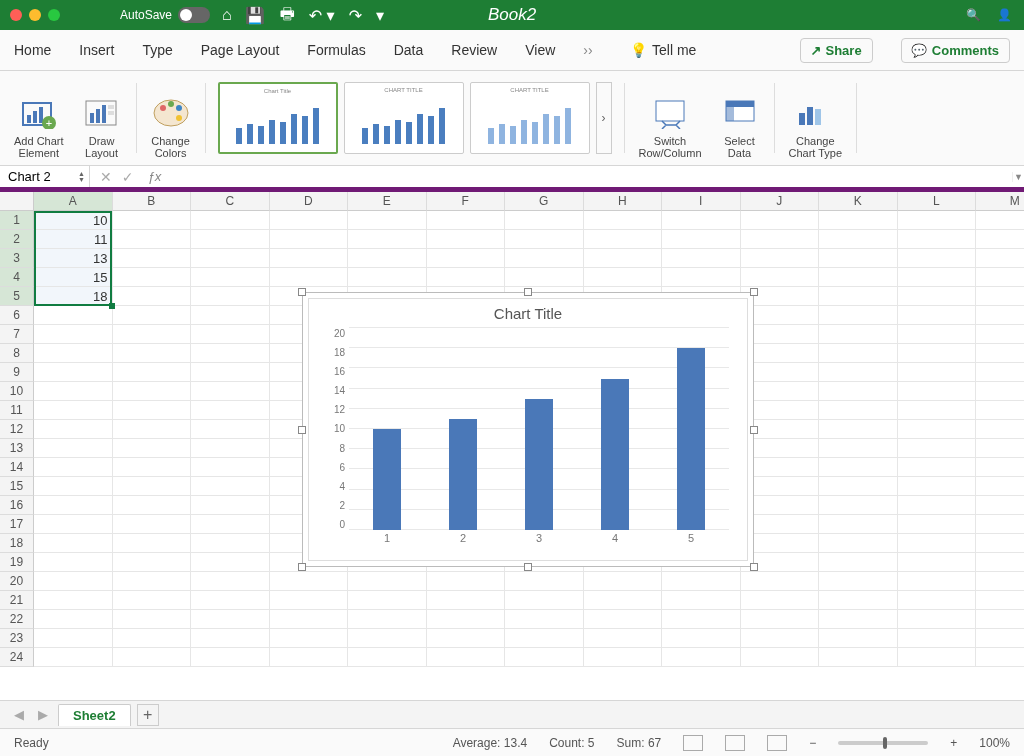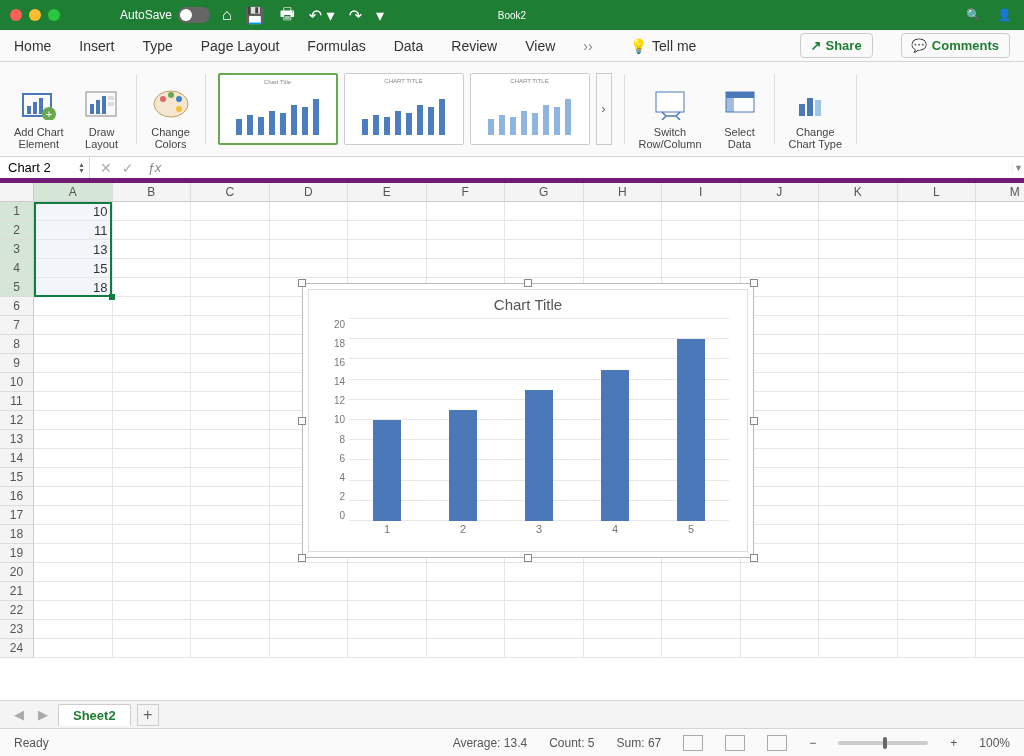--- a/index.html
+++ b/index.html
@@ -11,25 +11,25 @@
   .dot { width: 12px; height: 12px; border-radius: 50%; }
   .dot.red { background: #ff5f57; }
   .dot.yellow { background: #febc2e; }
   .dot.green { background: #28c840; }
   .autosave { display: flex; align-items: center; gap: 6px; font-weight: 500; }
   .switch { width: 32px; height: 16px; background: #666; border-radius: 8px; position: relative; }
   .switch::after { content:""; position:absolute; left:2px; top:2px; width:12px; height:12px; background:#fff; border-radius:50%; }
   .switch-label { font-size:9px; color:#ddd; margin-left: -26px; }
   .title-icons { display: flex; gap: 14px; margin-left: 14px; align-items: center; }
   .title-icons span { font-size: 16px; color: #fff; }
-  .wb-title { position: absolute; left: 50%; transform: translateX(-50%); font-size: 10px; color:#fff; }
+  .wb-title { position: absolute; left: 50%; transform: translateX(-50%); font-size: 17px; color:#fff;font-style:italic; }
   .title-right { position: absolute; right: 12px; display:flex; gap: 16px; align-items:center; }
 
   
-  .tabs { height: 32px; background: #fafafa; border-bottom: 1px solid #d6d6d6; display: flex; align-items: center; padding: 0 14px; gap: 28px; font-size: 14px; color:#333; }
+  .tabs { height: 41px; background: #fafafa; border-bottom: 1px solid #d6d6d6; display: flex; align-items: center; padding: 0 14px; gap: 28px; font-size: 14px; color:#333; }
   .tabs .tab { cursor:pointer; }
   .tabs .tellme { display:flex; align-items:center; gap:4px; margin-left: 10px; }
   .tabs .spacer { flex:1; }
   .pill { border:1px solid #ccc; border-radius: 4px; padding: 4px 10px; font-size: 13px; color:#1e7e34; font-weight:600; display:flex; align-items:center; gap:4px; }
 
   
   .ribbon { height: 95px; background: #fafafa; border-bottom: 1px solid #d6d6d6; display:flex; align-items: stretch; padding: 4px 8px; gap: 6px; }
   .rgroup { display:flex; flex-direction: column; align-items: center; justify-content: flex-end; font-size: 11px; color:#444; padding: 2px 6px; position:relative; }
   .rgroup .icon-big { width: 40px; height: 40px; display:flex; align-items:center; justify-content:center; font-size: 28px; margin-bottom: 2px; }
   .sep { width:1px; background:#ddd; margin: 8px 2px; }

